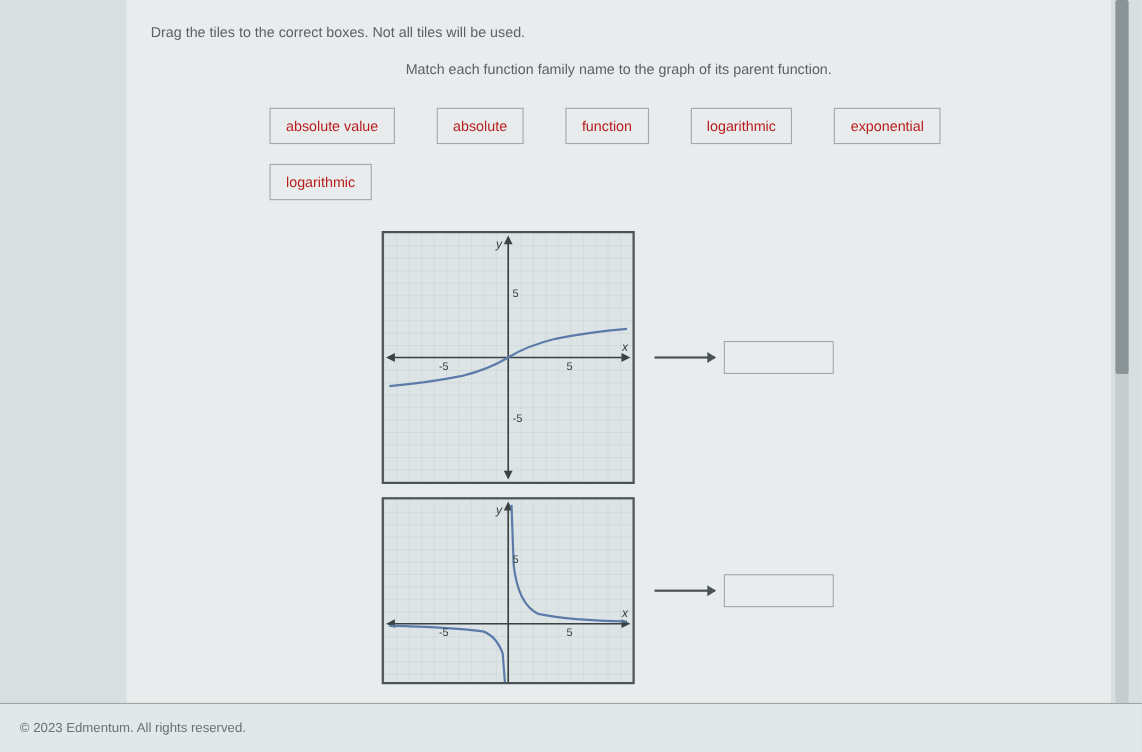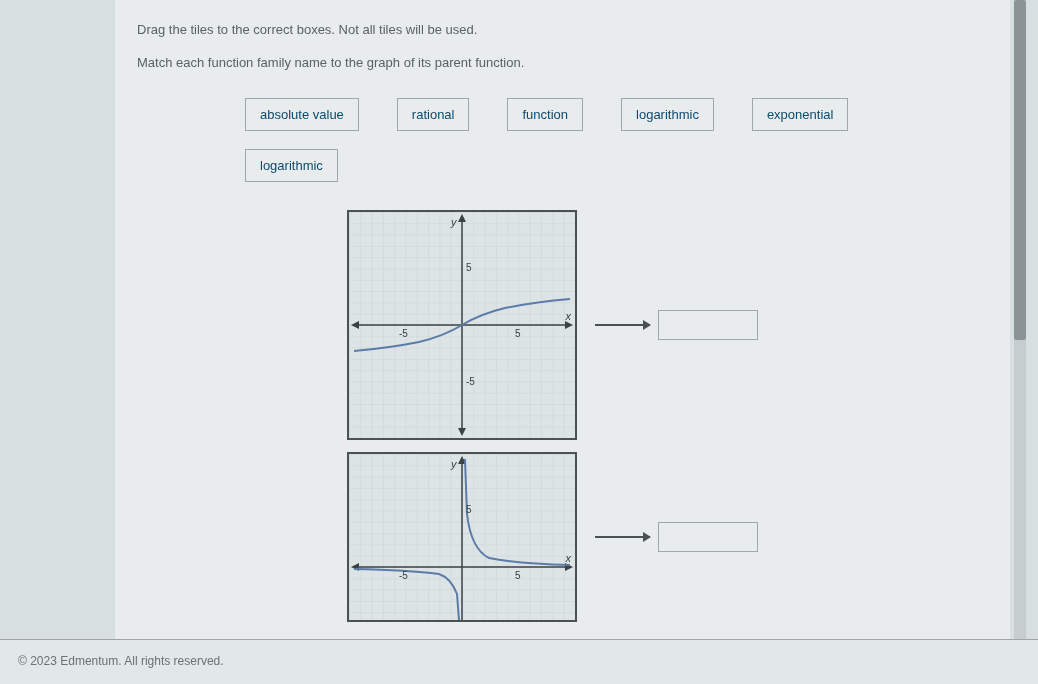--- a/index.html
+++ b/index.html
@@ -44,38 +44,39 @@
     }
     .instruction1 {
       color: #5a6264;
       font-size: 13px;
       margin-bottom: 18px;
     }
     .instruction2 {
       color: #5a6264;
       font-size: 13px;
       margin-bottom: 28px;
+      text-align: center;
     }
     .tiles-row {
       display: flex;
       gap: 38px;
       margin-left: 108px;
       margin-bottom: 18px;
     }
     .tiles-row2 {
       display: flex;
       margin-left: 108px;
       margin-bottom: 28px;
     }
     .tile {
       background: #e8eced;
       border: 1px solid #a0a8aa;
       padding: 8px 14px;
       font-size: 13px;
-      color: #0c4a6e;
+      color: #b91c1c;
       cursor: move;
       white-space: nowrap;
     }
     .graphs-section {
       margin-left: 210px;
     }
     .graph-row {
       display: flex;
       align-items: center;
       margin-bottom: 12px;
@@ -144,21 +145,21 @@
   </style>
 </head>
 <body>
 
 <div class="content-area">
   <p class="instruction1">Drag the tiles to the correct boxes. Not all tiles will be used.</p>
   <p class="instruction2">Match each function family name to the graph of its parent function.</p>
 
   <div class="tiles-row">
     <div class="tile">absolute value</div>
-    <div class="tile">rational</div>
+    <div class="tile">absolute</div>
     <div class="tile">function</div>
     <div class="tile">logarithmic</div>
     <div class="tile">exponential</div>
   </div>
   <div class="tiles-row2">
     <div class="tile">logarithmic</div>
   </div>
 
   <div class="graphs-section">
     <div class="graph-row">

